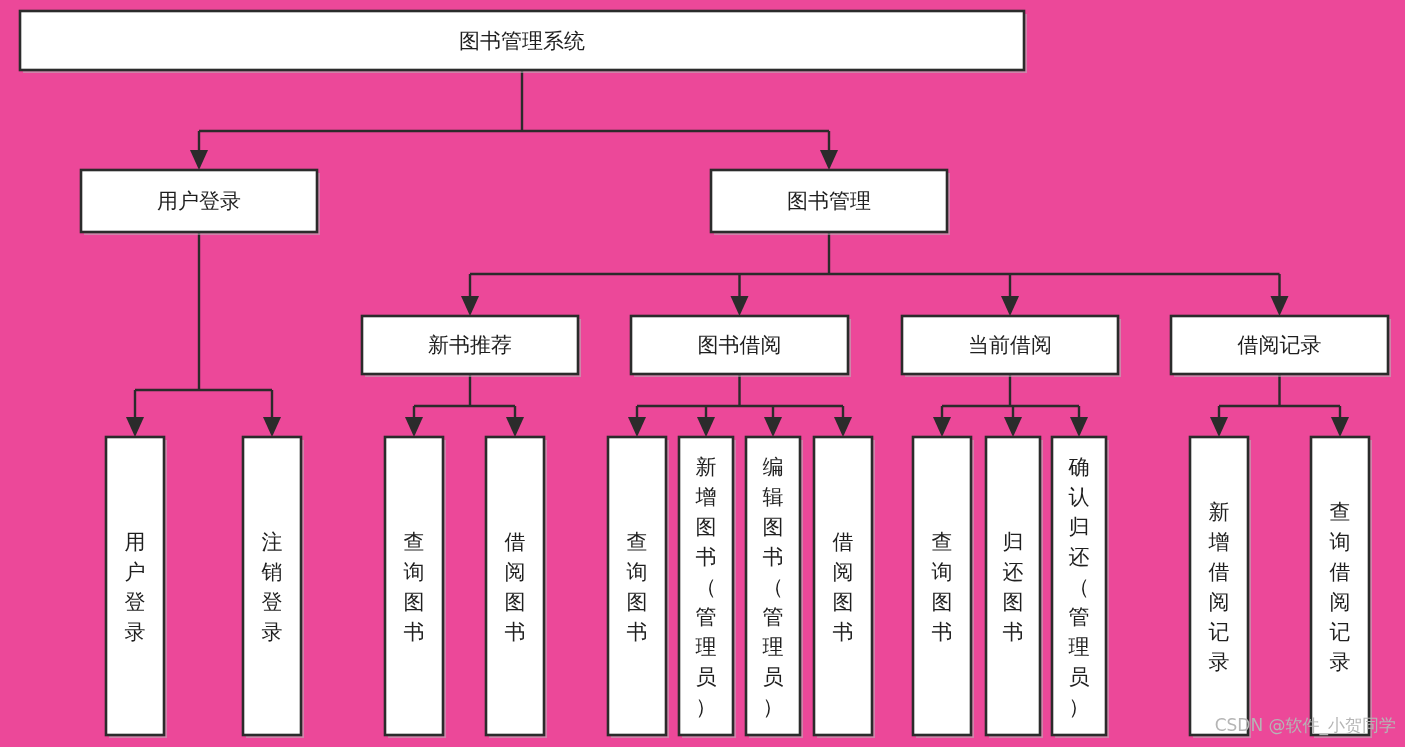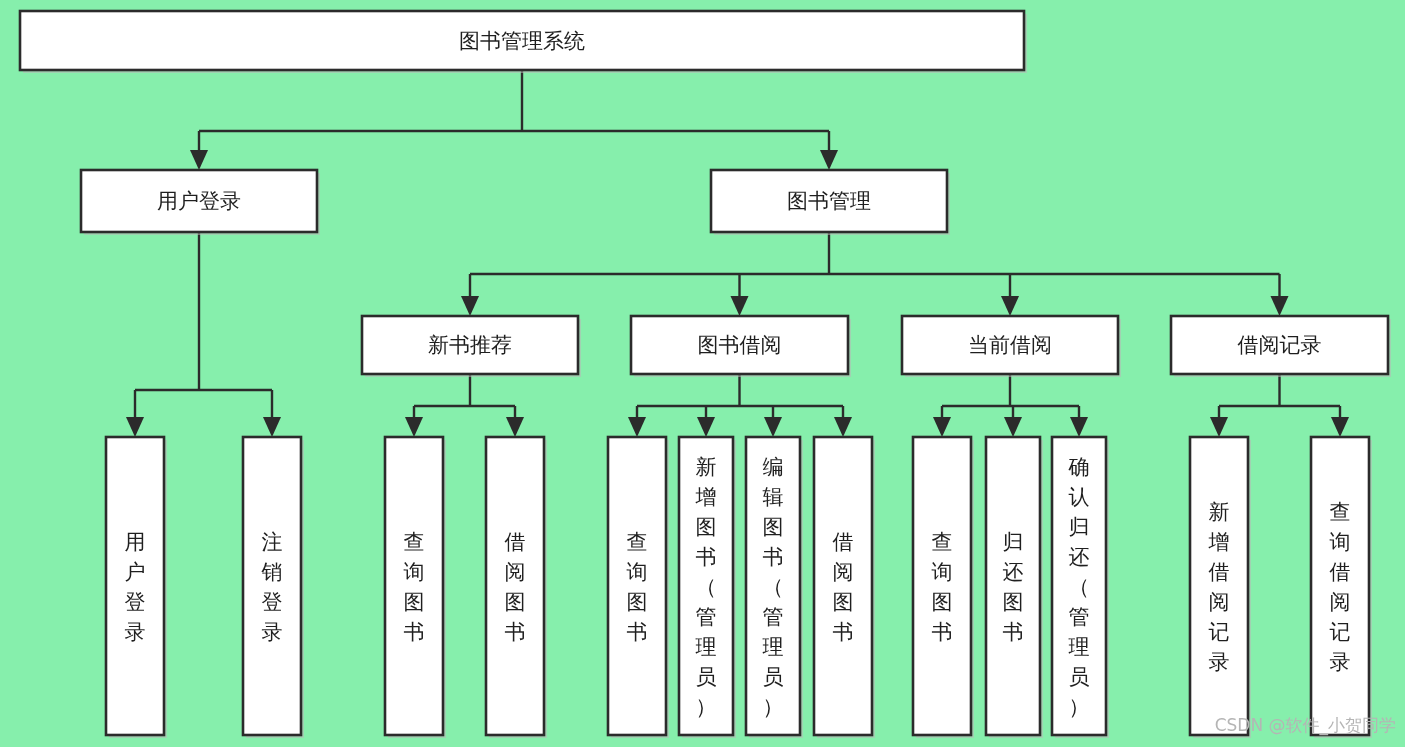--- a/index.html
+++ b/index.html
@@ -8,21 +8,21 @@
     padding: 0;
     background: #ffffff;
   }
   body {
     font-family: "DejaVu Sans", "Liberation Sans", sans-serif;
   }
   #diagram-root {
     position: relative;
     width: 1405px;
     height: 747px;
-    background: #86efac;
+    background: #ec4899;
     overflow: hidden;
   }
   svg.diagram-canvas {
     position: absolute;
     left: 0;
     top: 0;
     width: 1405px;
     height: 747px;
     display: block;
   }

